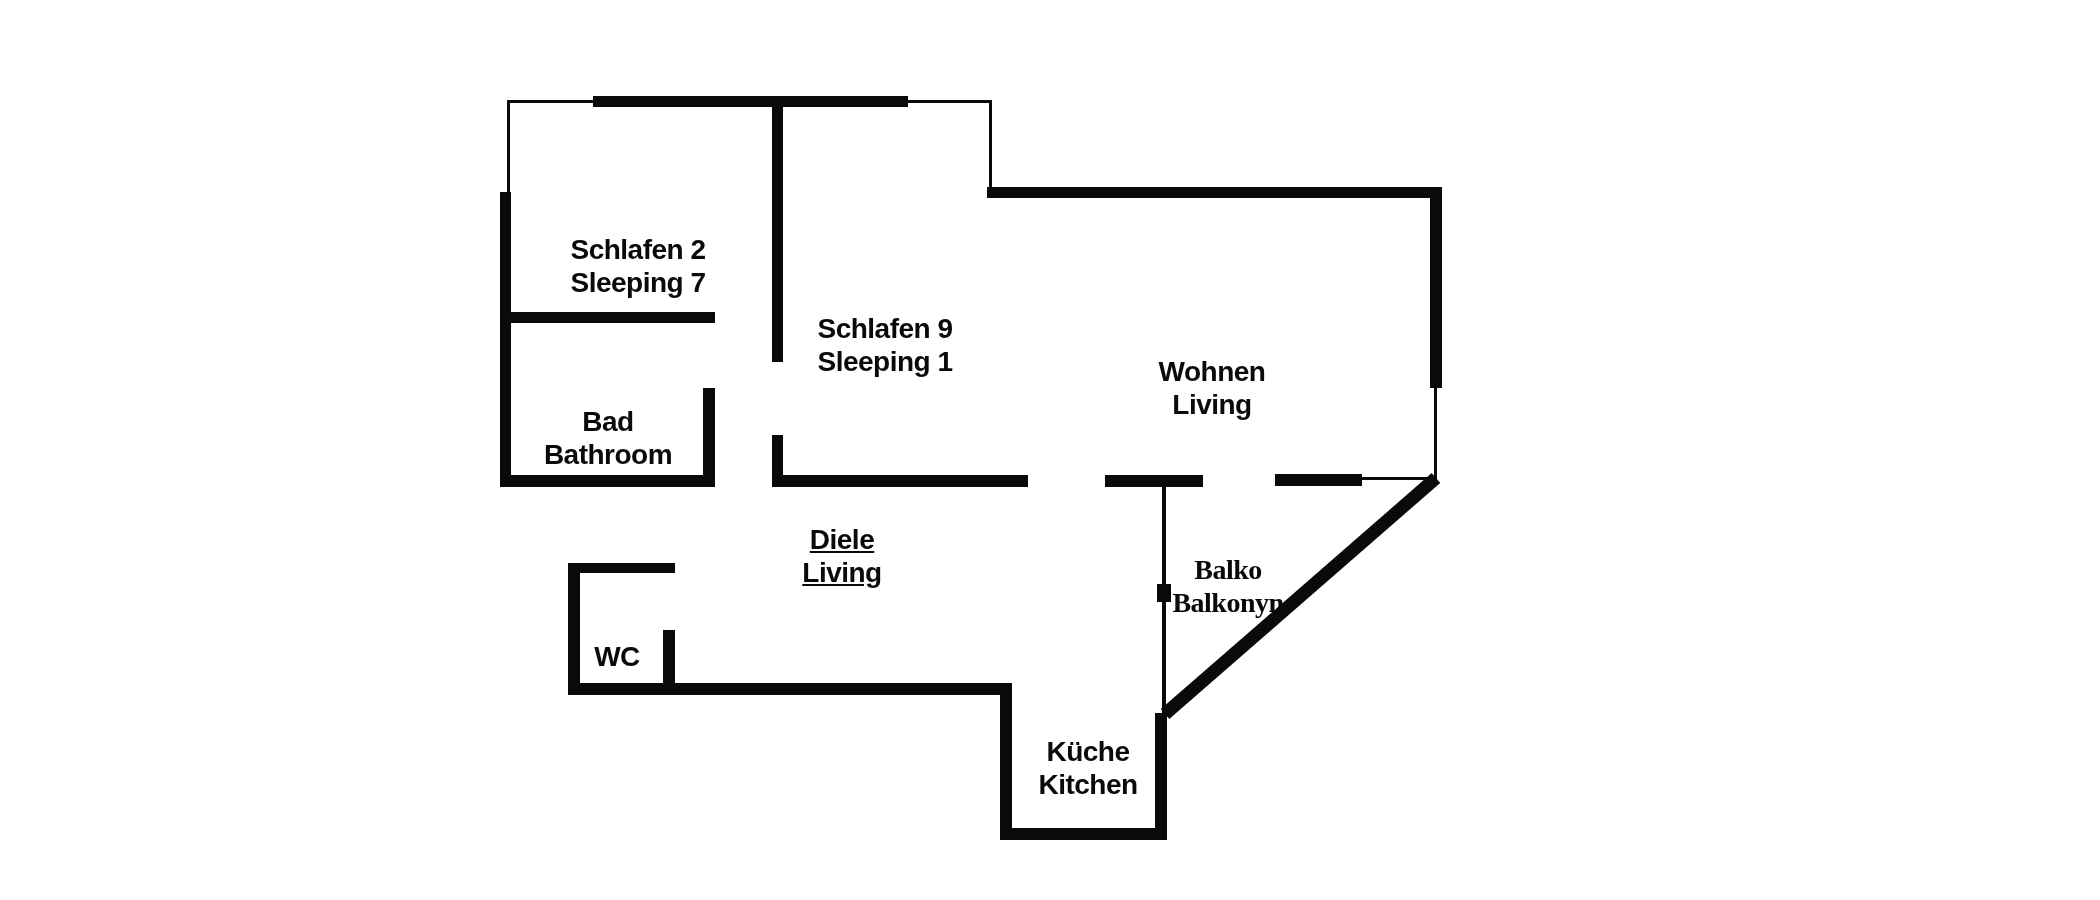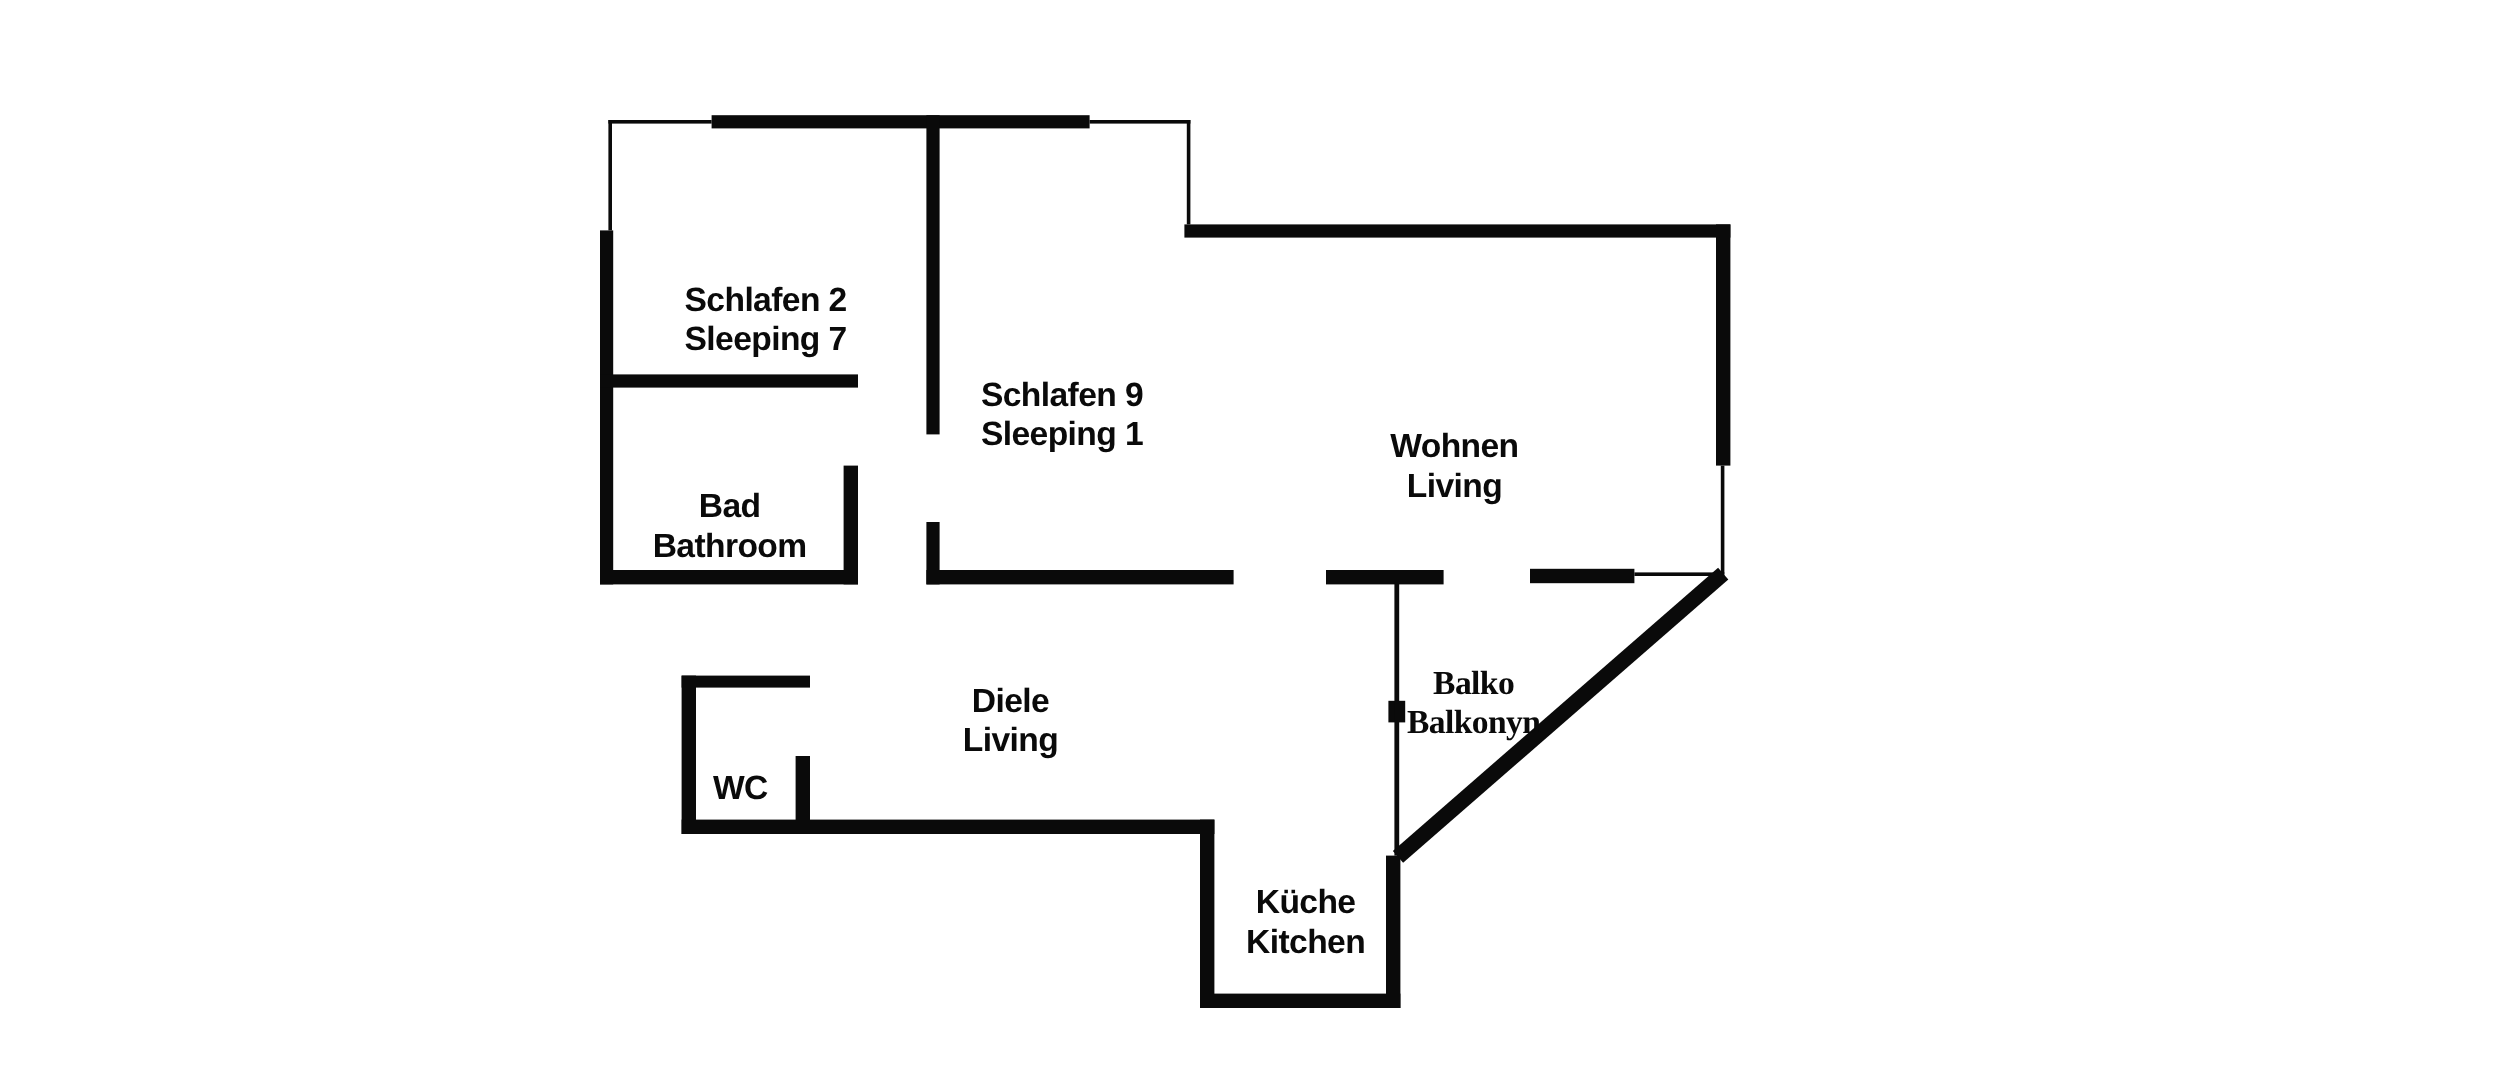--- a/index.html
+++ b/index.html
@@ -80,21 +80,21 @@
         <div>Sleeping 1</div>
       </div>
       <div class="room-label" style="left: 1212px; top: 352px;">
         <div>Wohnen</div>
         <div>Living</div>
       </div>
       <div class="room-label" style="left: 608px; top: 402px;">
         <div>Bad</div>
         <div>Bathroom</div>
       </div>
-      <div class="room-label" style="left: 842px; top: 564px;">
+      <div class="room-label" style="left: 842px; top: 520px; text-decoration: underline;">
         <div>Diele</div>
         <div>Living</div>
       </div>
       <div class="room-label" style="left: 617px; top: 620px; text-align: right;">
         <div>WC</div>
       </div>
       <div class="room-label" style="left: 1228px; top: 550px; font-family: Liberation Serif, serif;">
         <div>Balko</div>
         <div>Balkonyn</div>
       </div>

